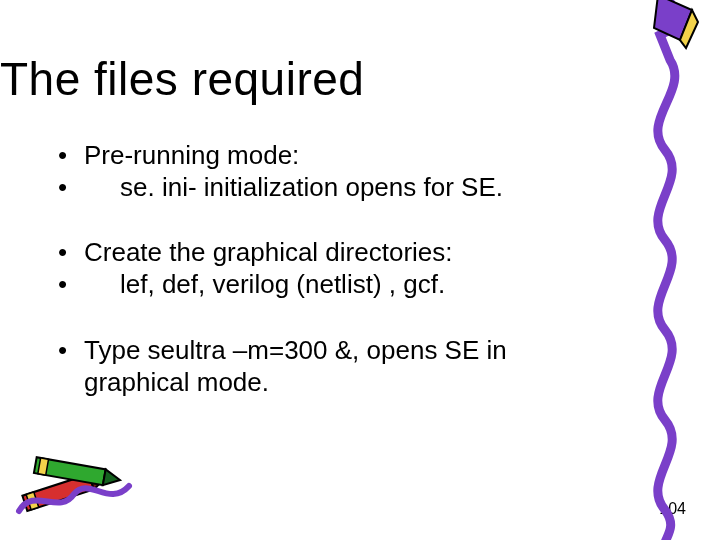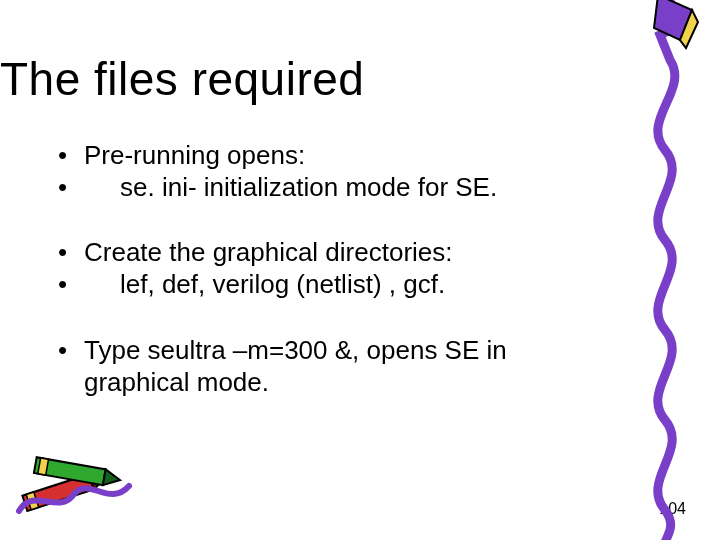--- a/index.html
+++ b/index.html
@@ -85,25 +85,25 @@
 </head>
 <body>
 
 <div class="slide">
 
   <div class="title">The files required</div>
 
   <div class="body">
     <div class="bullet">
       <span class="dot">•</span>
-      <span class="txt">Pre-running opens:</span>
+      <span class="txt">Pre-running mode:</span>
     </div>
     <div class="bullet indent">
       <span class="dot">•</span>
-      <span class="txt">se. ini- initialization mode for SE.</span>
+      <span class="txt">se. ini- initialization opens for SE.</span>
     </div>
 
     <div class="gap"></div>
 
     <div class="bullet">
       <span class="dot">•</span>
       <span class="txt">Create the graphical directories:</span>
     </div>
     <div class="bullet indent">
       <span class="dot">•</span>

